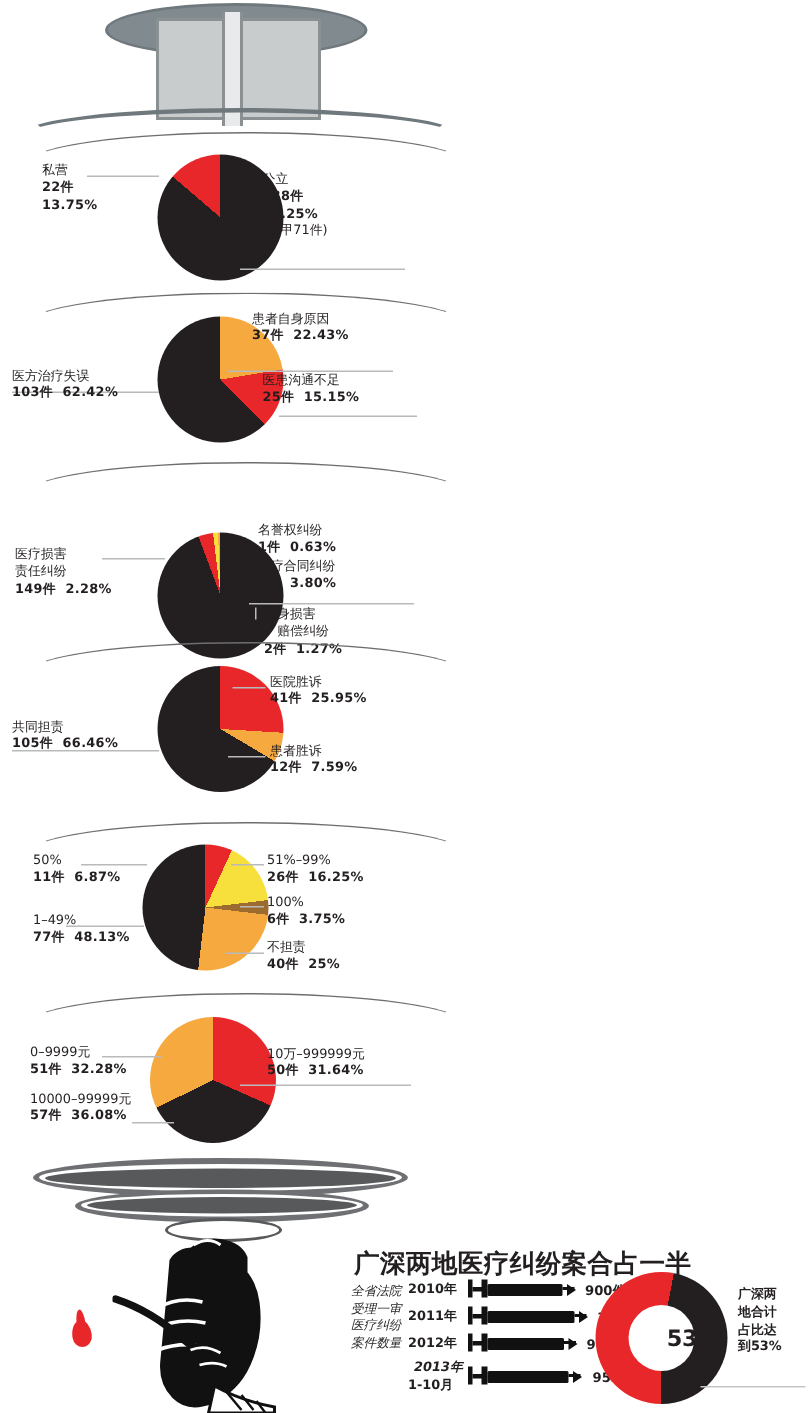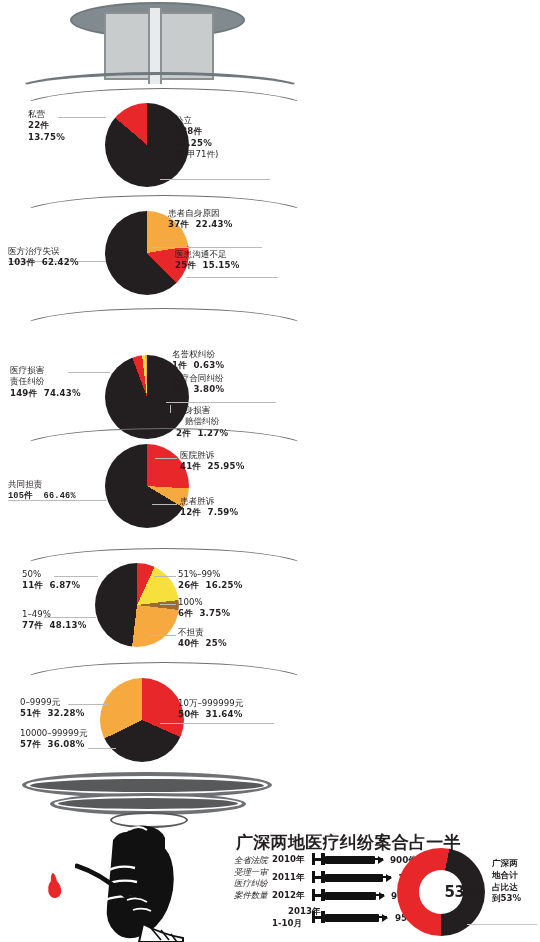--- a/index.html
+++ b/index.html
@@ -141,42 +141,42 @@
     <div class="lbl" style="left:176px;top:62px;">
       <div class="t">人身损害</div>
       <div class="t" style="text-align:center;">赔偿纠纷</div>
       <div class="v" style="text-align:center;"><span>2件</span>&nbsp;&nbsp;<span>1.27%</span></div>
     </div>
 
     <div class="leader" style="left:68px;top:29px;width:42px;"></div>
     <div class="lbl" style="left:10px;top:22px;">
       <div class="t">医疗损害</div>
       <div class="t">责任纠纷</div>
-      <div class="v"><span>149件</span>&nbsp;&nbsp;<span>74.43%</span></div>
+      <div class="v"><span>149件</span>&nbsp;&nbsp;<span>2.28%</span></div>
     </div>
   </div>
 
   <div class="arc" style="top:428px;"></div>
   <div class="pieblock" style="top:436px;height:100px;">
     <div class="pie" id="pie3" style="left: 105px; top: 8px; background: conic-gradient(rgb(232, 39, 42) 0deg, rgb(232, 39, 42) 93.42deg, rgb(245, 169, 63) 93.42deg, rgb(245, 169, 63) 120.744deg, rgb(35, 31, 32) 120.744deg, rgb(35, 31, 32) 360deg);"></div>
 
     <div class="leader" style="left:155px;top:22px;width:22px;"></div>
     <div class="lbl" style="left:180px;top:14px;">
       <div class="t">医院胜诉</div>
       <div class="v"><span>41件</span>&nbsp;&nbsp;<span>25.95%</span></div>
     </div>
 
     <div class="leader" style="left:152px;top:68px;width:25px;"></div>
     <div class="lbl" style="left:180px;top:60px;">
       <div class="t">患者胜诉</div>
       <div class="v"><span>12件</span>&nbsp;&nbsp;<span>7.59%</span></div>
     </div>
 
     <div class="leader" style="left:8px;top:64px;width:98px;"></div>
-    <div class="lbl" style="left:8px;top:44px;font-family:Liberation Mono, monospace;">
+    <div class="lbl" style="left:8px;top:44px;">
       <div class="t">共同担责</div>
       <div class="v"><span>105件</span>&nbsp;&nbsp;<span>66.46%</span></div>
     </div>
   </div>
 
   <div class="arc" style="top:548px;"></div>
   <div class="pieblock" style="top:555px;height:104px;">
     <div class="pie" id="pie4" style="left: 95px; top: 8px; background: conic-gradient(rgb(232, 39, 42) 0deg, rgb(232, 39, 42) 24.732deg, rgb(247, 224, 60) 24.732deg, rgb(247, 224, 60) 83.232deg, rgb(156, 107, 48) 83.232deg, rgb(156, 107, 48) 96.732deg, rgb(245, 169, 63) 96.732deg, rgb(245, 169, 63) 186.732deg, rgb(35, 31, 32) 186.732deg, rgb(35, 31, 32) 360deg);"></div>
 
     <div class="leader" style="left:54px;top:21px;width:44px;"></div>
@@ -300,21 +300,21 @@
           <div class="sb-rod"></div>
         <div class="sb-collar" style="left:9px;"></div>
         <div class="sb-body" style="left:13px;width:51px;"></div>
         <div class="sb-needle" style="left:64px;width:8px;"></div>
         <div class="sb-tip" style="left:67px;"></div>
       </div>
       <div class="barval" style="left:119px;top:1px;">910件</div>
     </div>
 
     <div class="barrow" style="left:50px;top:80px;width:118px;height:24px;">
-      <div class="baryear" style="right:auto;left:16px;top:-2px;">2013年</div>
+      <div class="baryear" style="right:auto;left:4px;top:-2px;font-style:italic;">2013年</div>
       <div class="baryear" style="right:auto;left:0;top:10px;">1-10月</div>
       <div class="syringe-bar" style="left:40px;top:4px;width:78px;">
         <div class="sb-plunger"></div>
           <div class="sb-rod"></div>
         <div class="sb-collar" style="left:9px;"></div>
         <div class="sb-body" style="left:13px;width:54px;"></div>
         <div class="sb-needle" style="left:67px;width:8px;"></div>
         <div class="sb-tip" style="left:70px;"></div>
       </div>
       <div class="barval" style="left:123px;top:5px;">953件</div>

